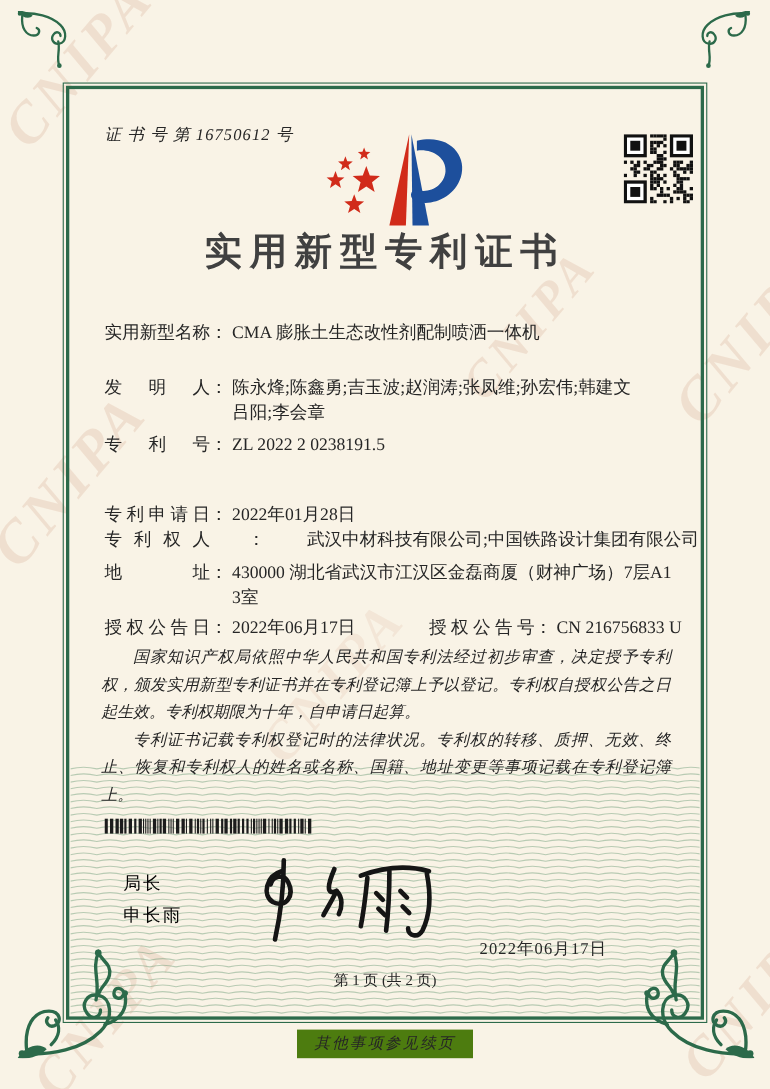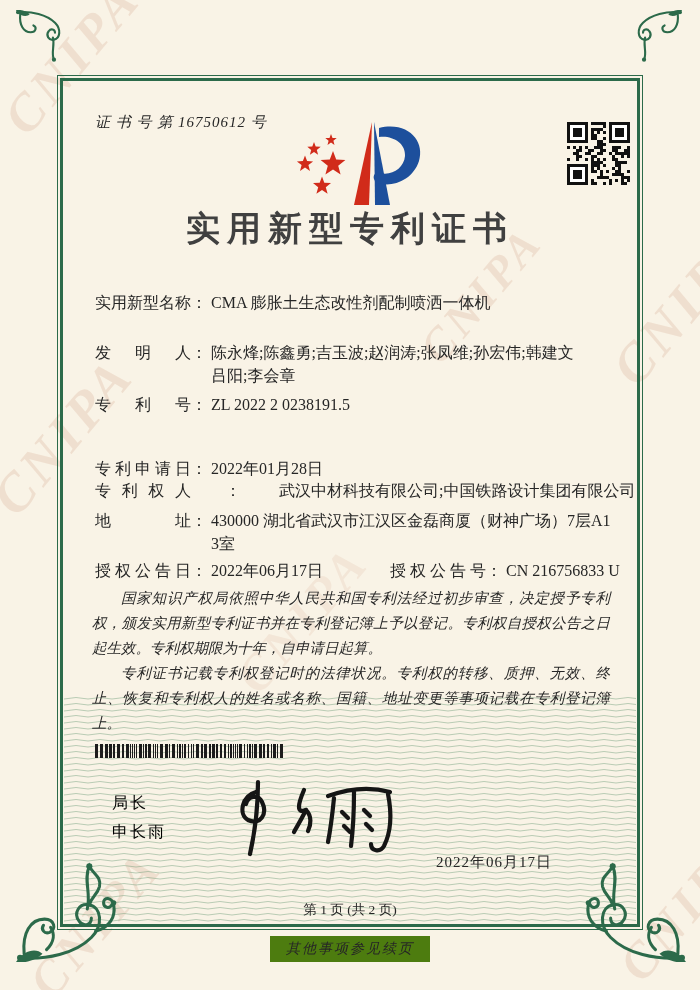--- a/index.html
+++ b/index.html
@@ -54,21 +54,21 @@
   #body-text{left:92px; top:586px; width:518px; font-size:14.5px;
              line-height:25px; text-align:justify; font-style:italic;}
   #body-text p{margin:0; text-indent:2em;}
   #barcode{left:95px; top:744px;}
   .officer{left:112px; font-size:16px; letter-spacing:2px;
            font-family:"Liberation Sans","DejaVu Sans",sans-serif; color:#000000;}
   #officer-title{top:793px;}
   #officer-name{top:822px;}
   #signature{left:212px; top:774px;}
   #issue-date{left:436px; top:853px; font-size:15px; letter-spacing:1px;}
-  #pageinfo{left:0; top:901px; width:700px; text-align:center; font-size:13.5px;}
+  #pageinfo{left:0; top:882px; width:700px; text-align:center; font-size:13.5px;}
   #footnote{left:50%; top:936px; transform:translateX(-50%);
             background:#4d7c0f; padding:4px 16px; font-size:14px;
             font-style:italic; letter-spacing:2px; white-space:nowrap;}
 </style>
 </head>
 <body>
 
 <div id="page">
 
   <span class="wm" style="left:-18px;top:28px;font-size:52px;">CNIPA</span>

